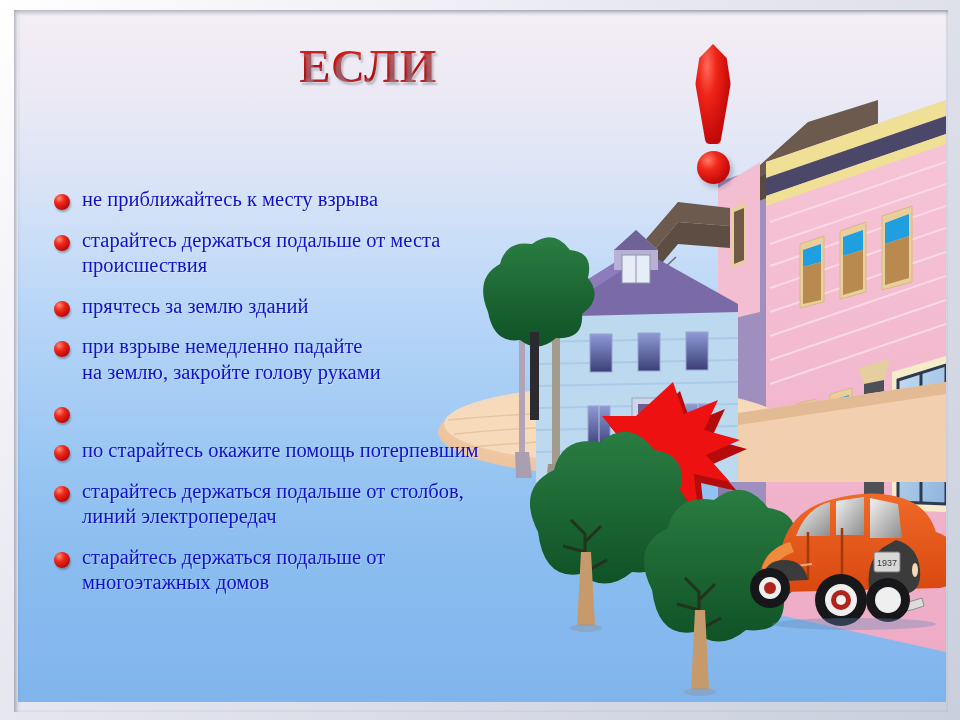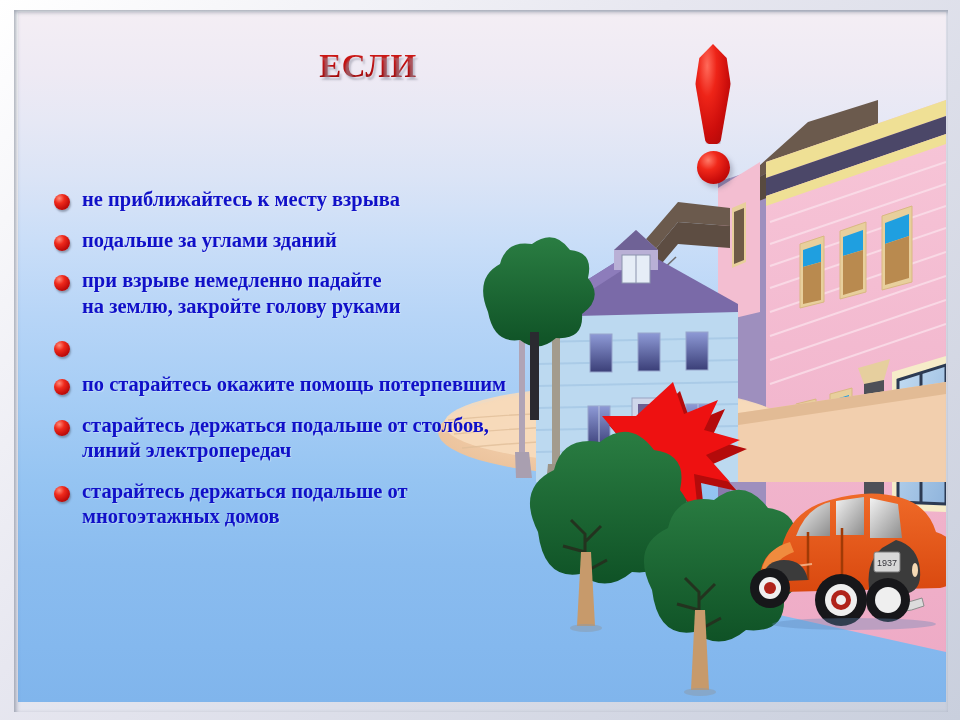--- a/index.html
+++ b/index.html
@@ -35,21 +35,21 @@
   
   #title-block{position:absolute;left:0;top:28px;width:700px;text-align:center;}
   .ttl{
     font-family:"Liberation Serif",serif;font-weight:bold;
     color:#d21616;
     background:linear-gradient(to bottom,#e02b22 0%,#c20d0d 45%,#a50808 70%,#e86a5e 100%);
     -webkit-background-clip:text;background-clip:text;-webkit-text-fill-color:transparent;
     text-shadow:2px 3px 2px rgba(150,150,165,.55);
     letter-spacing:.5px;
   }
-  #title-main{font-size:33px;line-height:52px;}
+  #title-main{font-size:47px;line-height:52px;}
   #title-sub{font-size:25.5px;line-height:30px;margin-top:4px;letter-spacing:0px;}
 
   
   #excl{position:absolute;left:669px;top:32px;width:54px;height:150px;}
   #excl-stem{
     position:absolute;left:8px;top:0;width:36px;height:100px;
     background:radial-gradient(ellipse at 34% 22%,#ff6a5a 0%,#ee2418 28%,#cc0d0b 62%,#9d0606 100%);
     border-radius:50% 50% 46% 46% / 34% 34% 80% 80%;
     clip-path:polygon(50% 0%,88% 14%,99% 40%,70% 100%,30% 100%,1% 40%,12% 14%);
     box-shadow:3px 4px 5px rgba(120,120,140,.45);
@@ -62,21 +62,21 @@
 
   
   #bullets{position:absolute;left:22px;top:175px;width:470px;}
   .bullet-row{display:flex;align-items:flex-start;margin-bottom:15px;}
   .bullet-dot{
     flex:0 0 auto;width:16px;height:16px;border-radius:50%;margin:7px 12px 0 14px;
     background:radial-gradient(circle at 33% 27%,#ff8a78 0%,#ef2a1c 32%,#c20d0b 68%,#8e0404 100%);
     box-shadow:1px 2px 2px rgba(70,80,100,.45);
   }
   .bullet-text{
-    font-family:"Liberation Serif",serif;font-weight:bold;
+    font-family:"Liberation Serif",serif;font-weight:normal;
     font-size:20.5px;line-height:25.5px;color:#1010c8;
     text-shadow:1px 1px 1px rgba(255,255,255,.35);
   }
 
   
   #scene{position:absolute;left:0;top:0;width:928px;height:516px;}
   #scene svg{position:absolute;left:0;top:0;}
 </style>
 </head>
 <body>
@@ -357,21 +357,25 @@
       <div id="excl-dot"></div>
     </div>
 
     <div id="bullets">
       <div class="bullet-row">
         <span class="bullet-dot"></span>
         <span class="bullet-text">не приближайтесь к месту взрыва</span>
       </div>
       <div class="bullet-row">
         <span class="bullet-dot"></span>
-        <span class="bullet-text">подальше  за углами зданий</span>
+        <span class="bullet-text">старайтесь  держаться подальше от места происшествия</span>
+      </div>
+      <div class="bullet-row">
+        <span class="bullet-dot"></span>
+        <span class="bullet-text">прячтесь  за землю зданий</span>
       </div>
       <div class="bullet-row">
         <span class="bullet-dot"></span>
         <span class="bullet-text">при взрыве немедленно падайте<br>на землю,  закройте голову руками</span>
       </div>
       <div class="bullet-row">
         <span class="bullet-dot"></span>
       </div>
       <div class="bullet-row">
         <span class="bullet-dot"></span>

